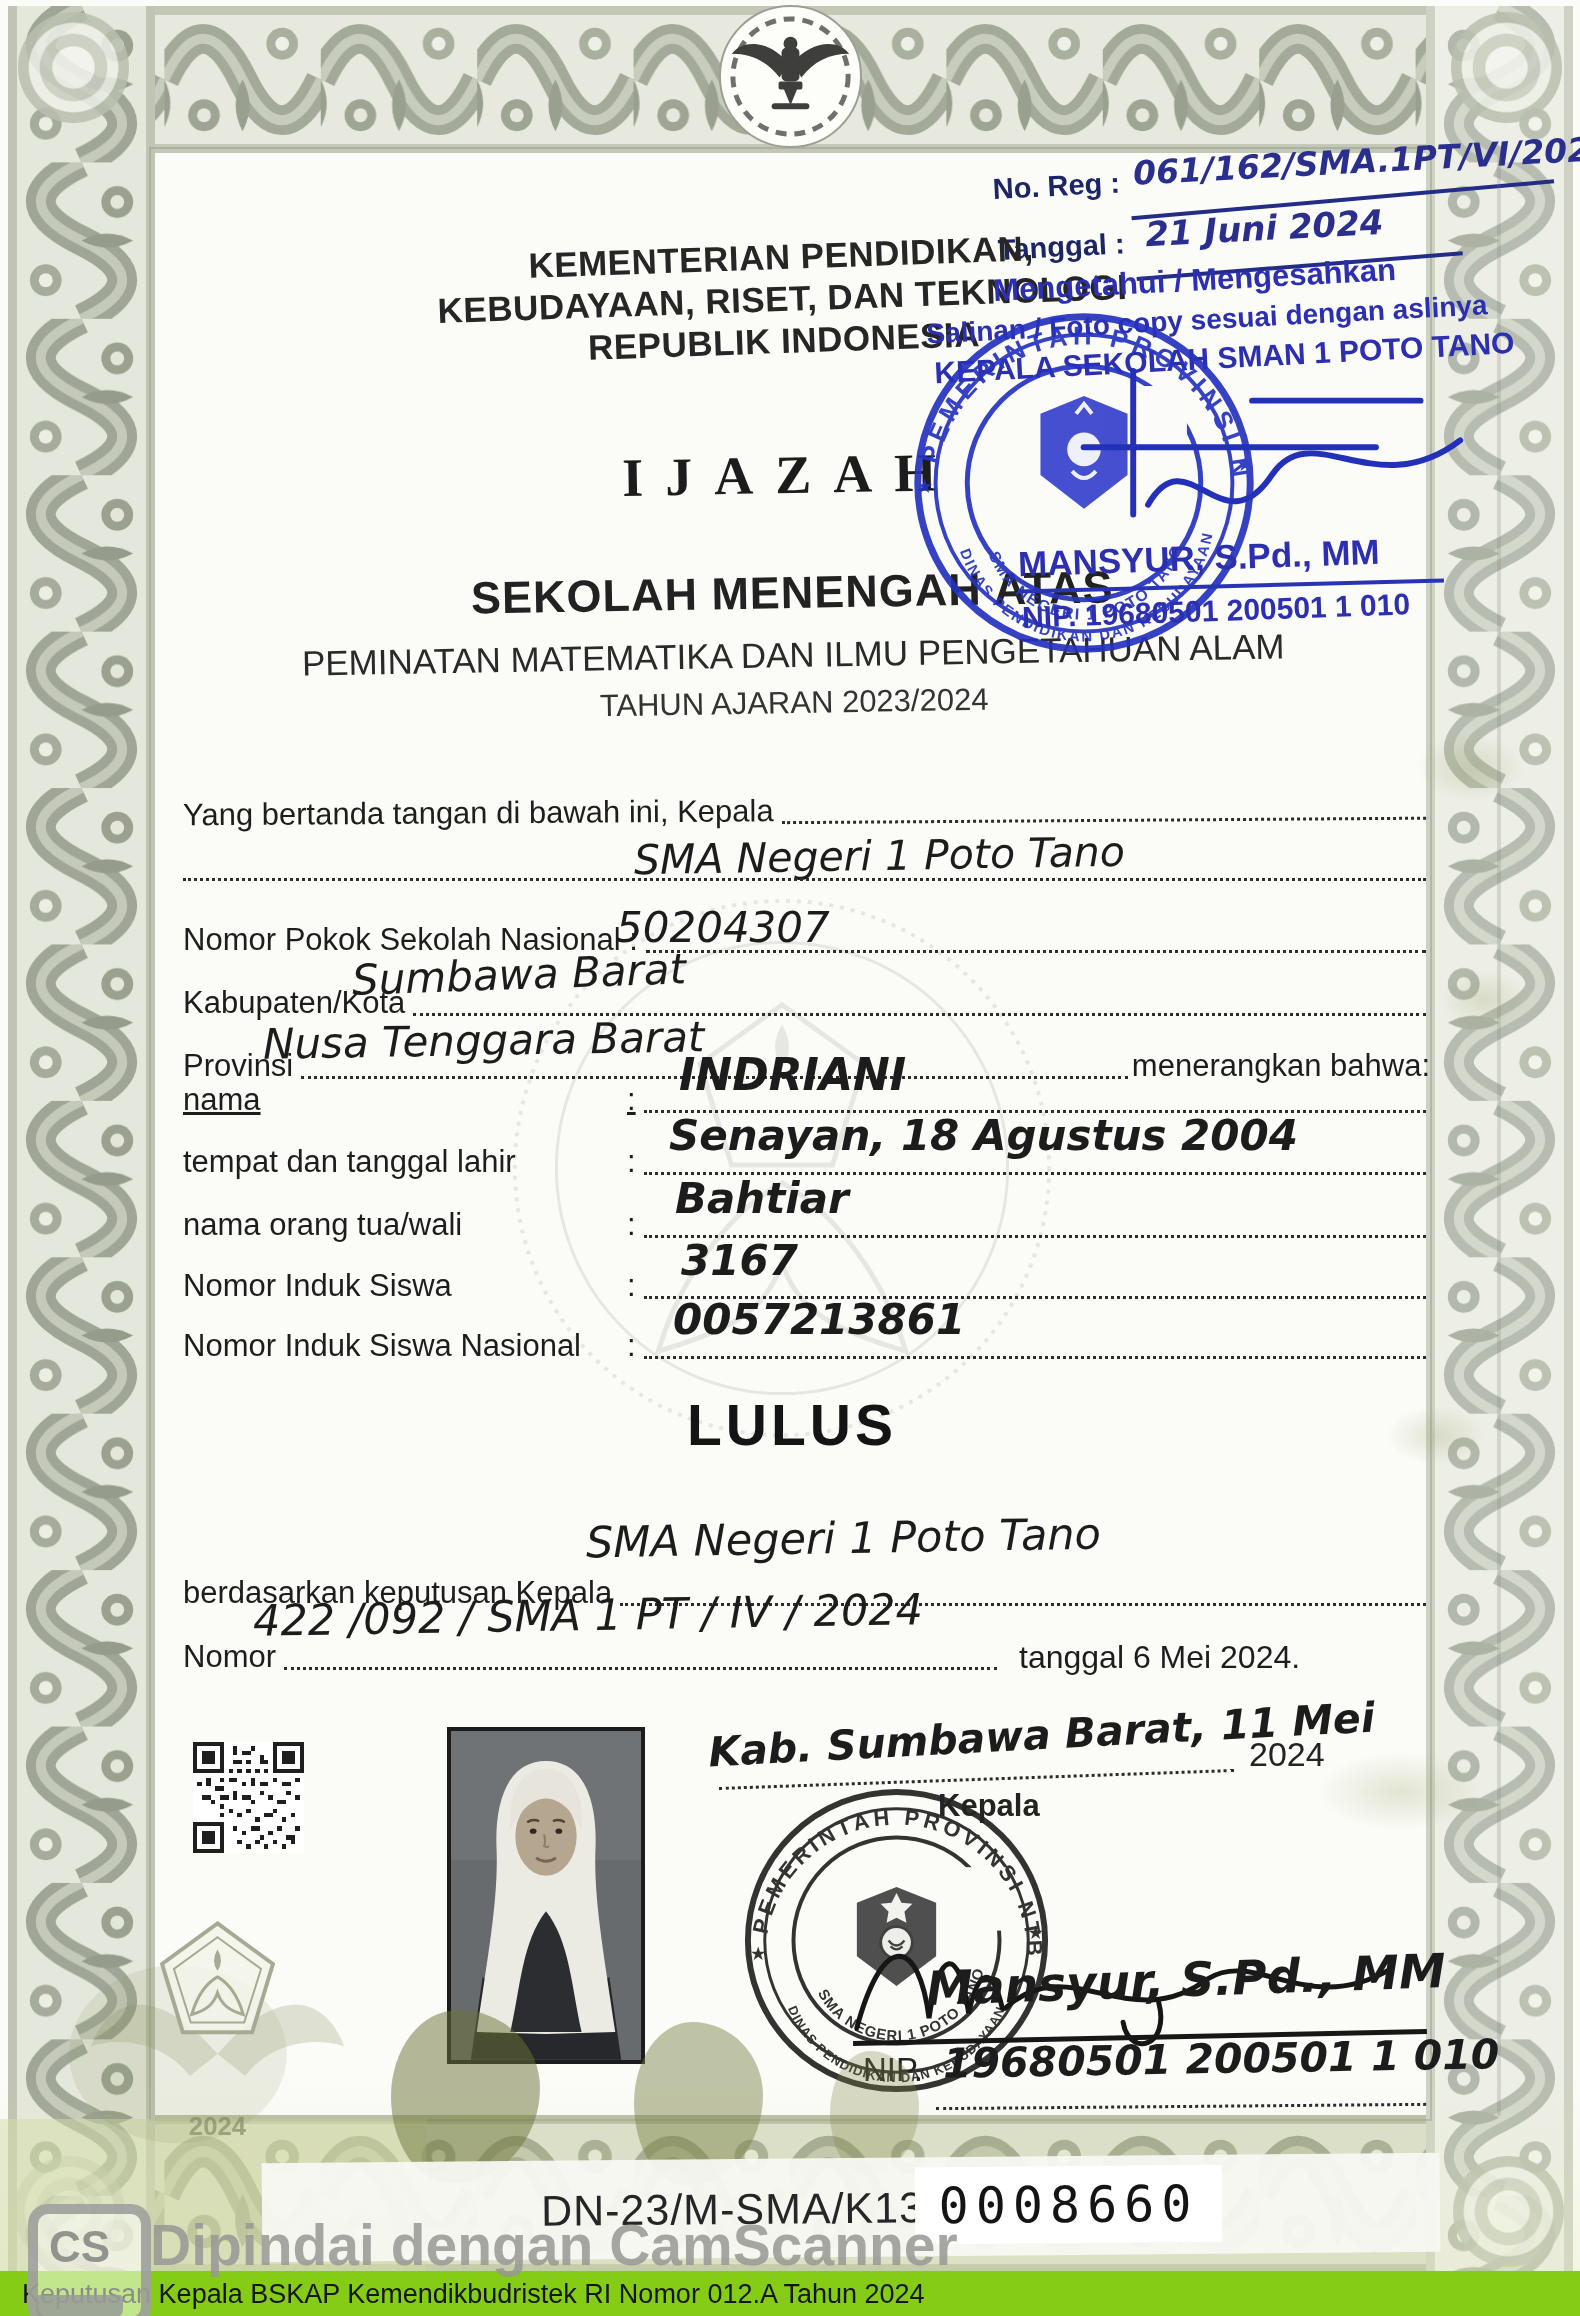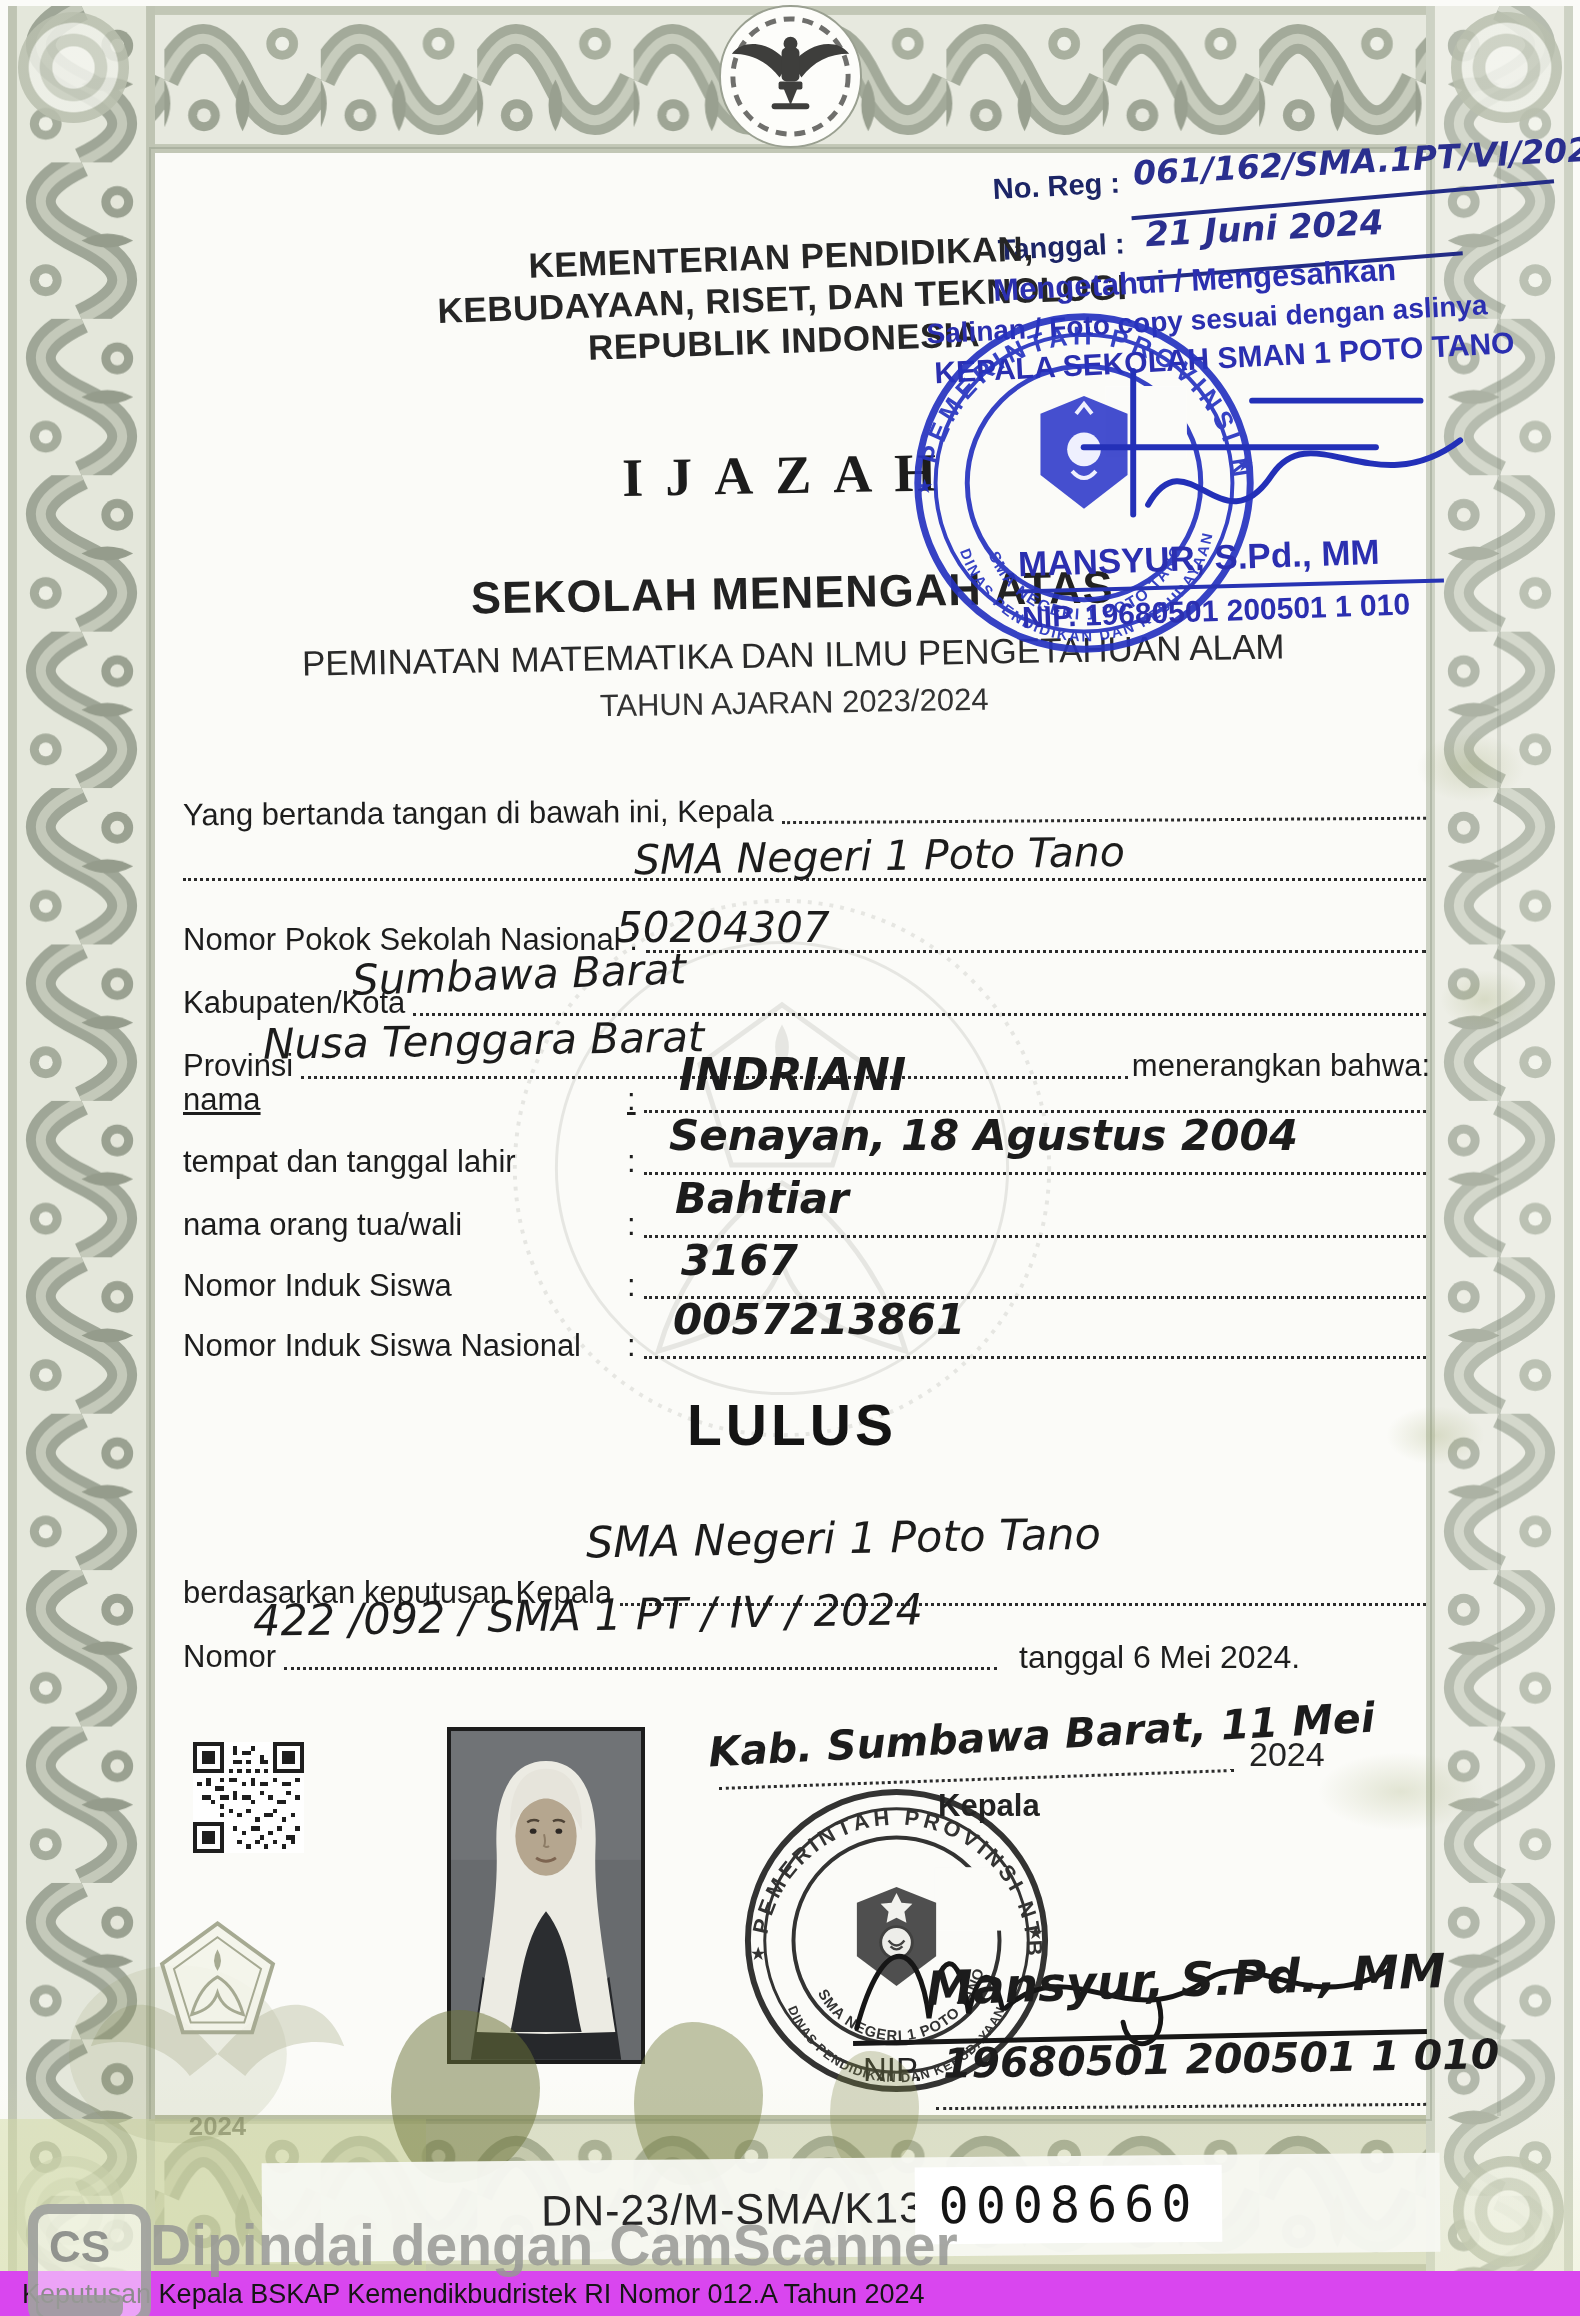--- a/index.html
+++ b/index.html
@@ -450,21 +450,21 @@
   <div class="abs" style="left:0;top:2079px;width:1580px;height:238px;background:linear-gradient(rgba(226,232,186,0),rgba(226,232,186,.4));z-index:2;pointer-events:none;"></div>
   <div class="abs" style="left:0;top:2119px;width:426px;height:198px;background:rgba(212,220,168,.5);z-index:2;pointer-events:none;"></div>
 
   <div class="abs" style="left:262px;top:2158px;width:1178px;height:99px;background:rgba(247,248,242,.95);transform:rotate(-0.5deg);z-index:7;">
     <div class="abs printed" style="left:279px;top:26px;font-size:43px;letter-spacing:1px;color:#262626;">DN-23/M-SMA/K13/24/</div>
     <div class="abs" style="left:653px;top:10px;width:307px;height:77px;background:#fff;display:flex;align-items:center;justify-content:center;">
       <span style="font-family:'DejaVu Sans Mono',monospace;font-size:50px;letter-spacing:7px;color:#141414;">0008660</span>
     </div>
   </div>
 
-  <div class="abs" style="left:0;top:2271px;width:1580px;height:46px;background:#d946ef;z-index:8;">
+  <div class="abs" style="left:0;top:2271px;width:1580px;height:46px;background:#84cc16;z-index:8;">
     <div class="abs printed" style="left:22px;top:8px;font-size:27px;color:#161616;">Keputusan Kepala BSKAP Kemendikbudristek RI Nomor 012.A Tahun 2024</div>
   </div>
 
   <div class="abs" style="left:28px;top:2204px;width:103px;height:103px;border:10px solid rgba(152,154,150,.85);border-radius:20px;background:rgba(255,255,255,.5);z-index:9;">
     <div style="position:absolute;left:0;top:8px;width:83px;text-align:center;font-size:44px;font-weight:700;color:rgba(140,142,138,.95);font-family:Liberation Sans, sans-serif;">CS</div>
     <div style="position:absolute;left:-2px;bottom:-2px;width:87px;height:24px;background:rgba(152,154,150,.85);border-radius:4px 4px 10px 10px;"></div>
   </div>
   <div class="abs" style="left:150px;top:2212px;font-size:57px;font-weight:600;color:rgba(150,152,148,.85);z-index:9;white-space:nowrap;">Dipindai dengan CamScanner</div>
 
   <div class="abs" style="left:1497px;top:156px;width:4px;height:1960px;background:rgba(120,126,112,.22);z-index:2;"></div>

